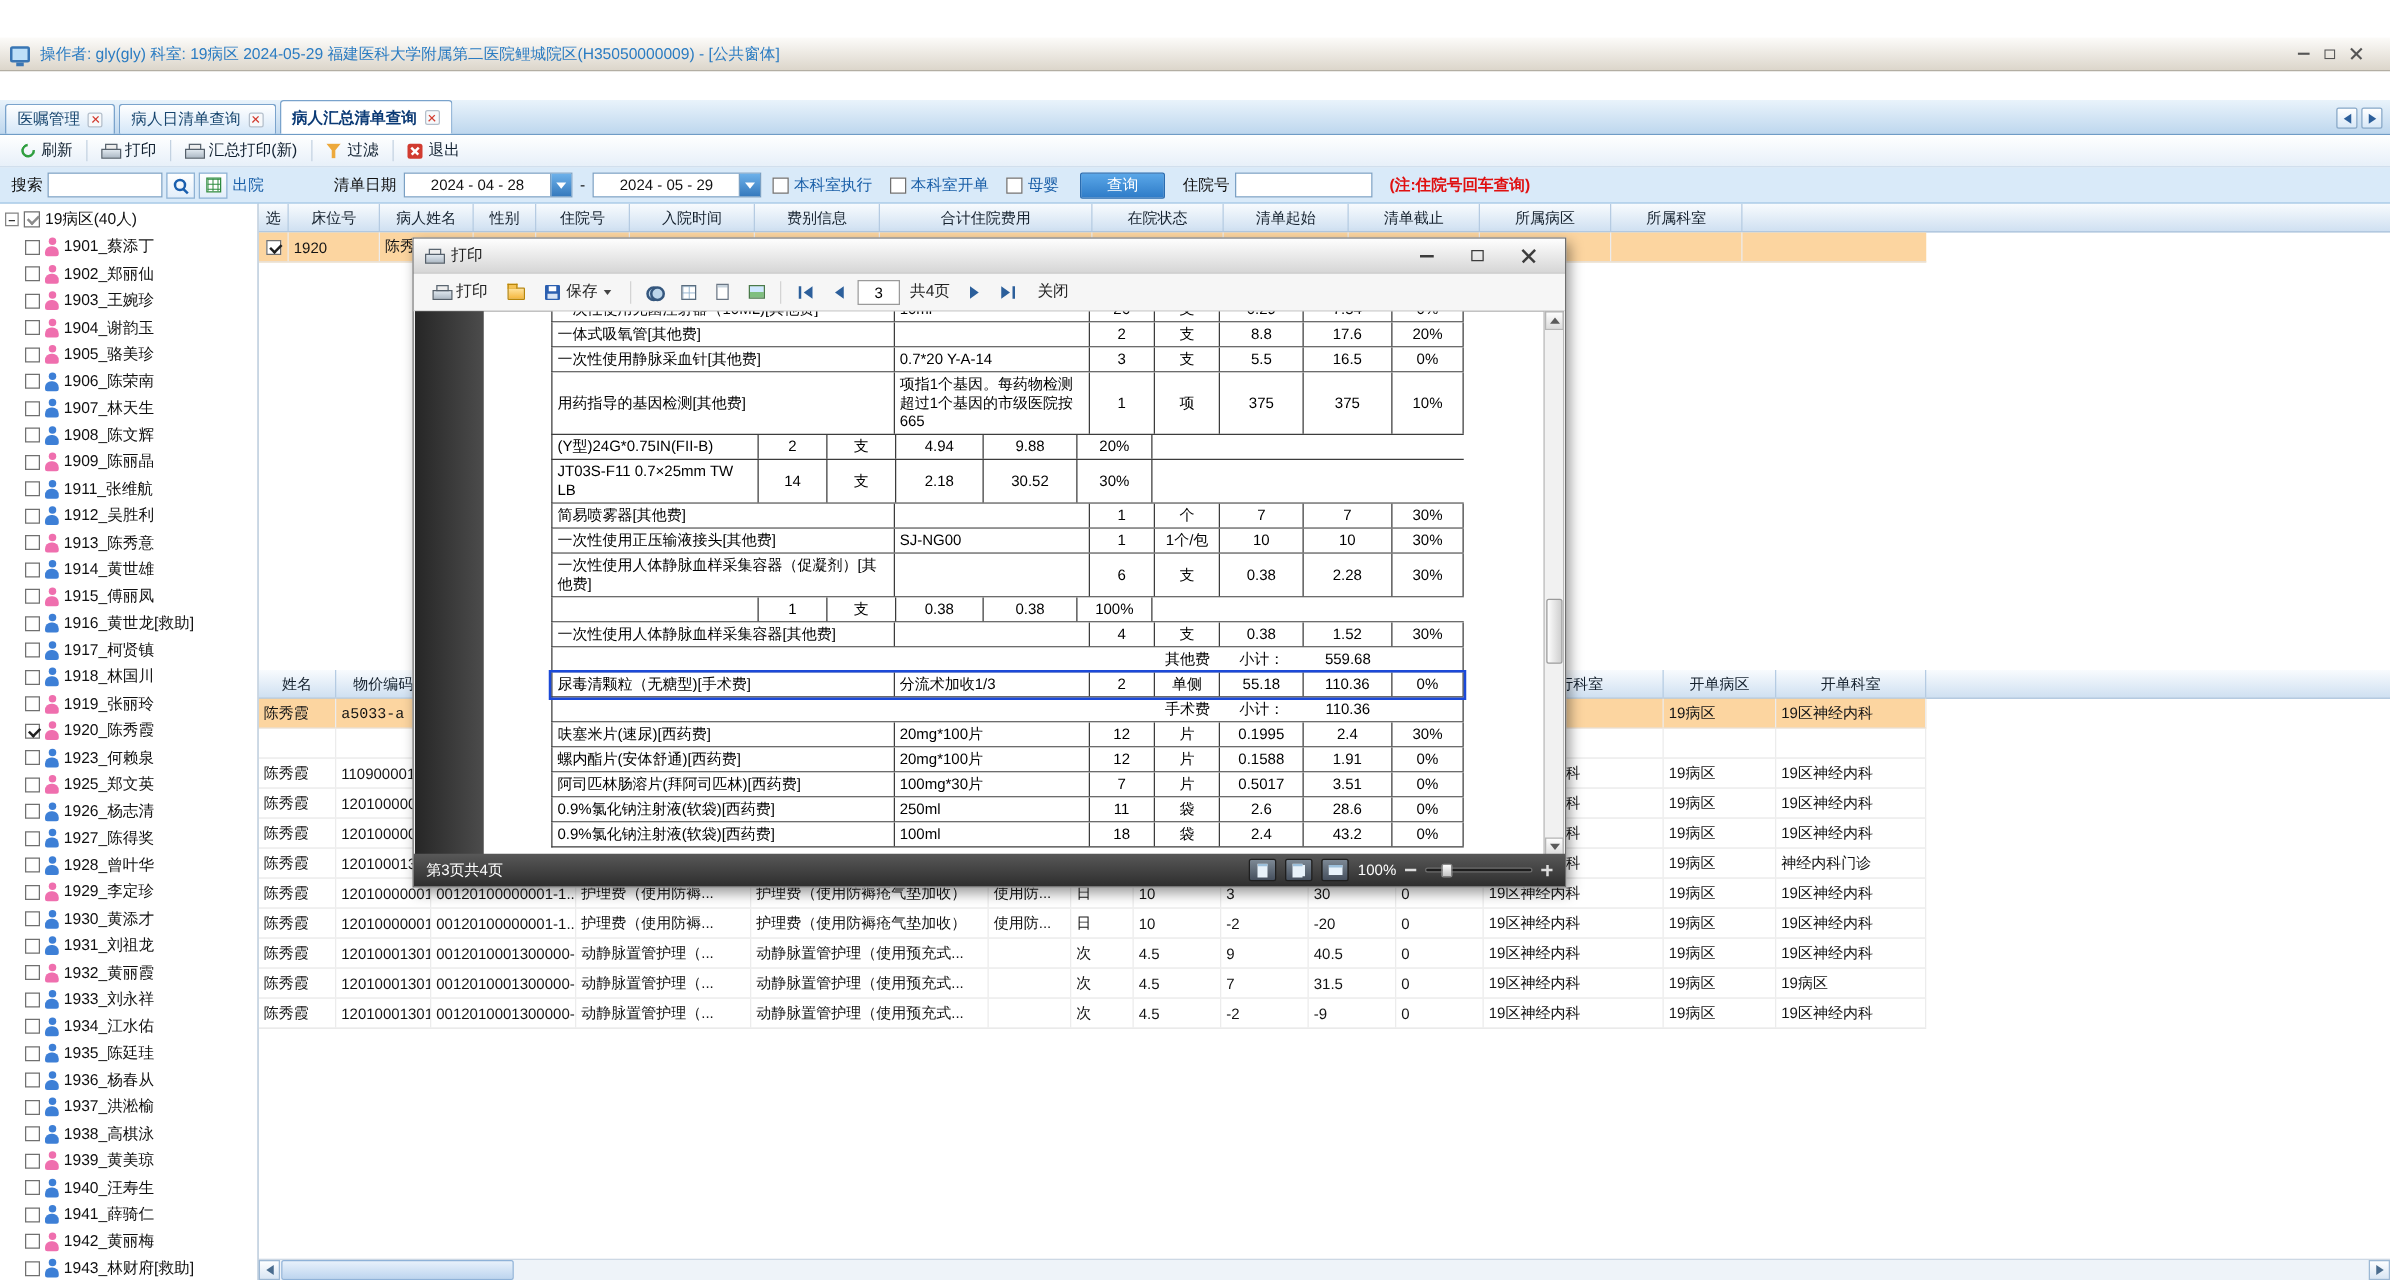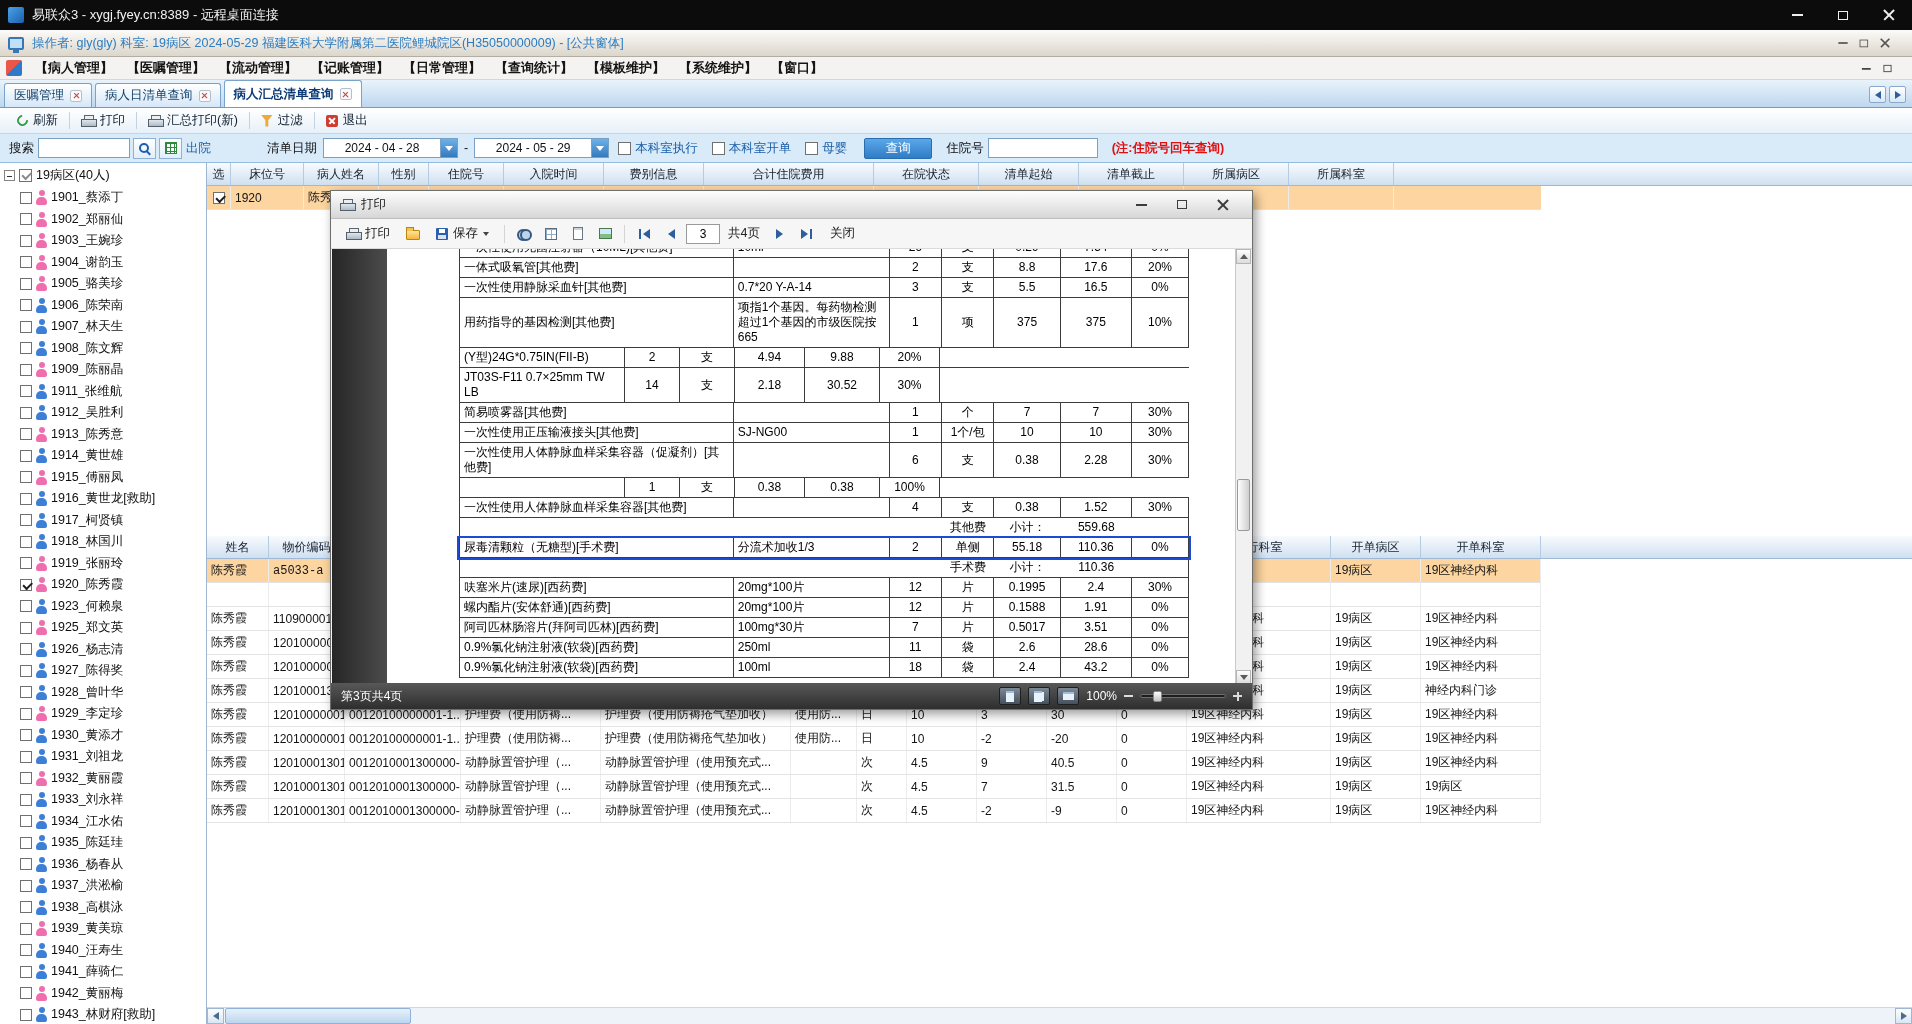--- a/index.html
+++ b/index.html
@@ -161,84 +161,51 @@
   .vm i { width:8px; height:11px; background:#e8f2fa; box-shadow:inset 0 2px 0 #9cc0dc; display:block; }
   .vm.two i { box-shadow:inset 0 2px 0 #9cc0dc, 3px 0 0 -1px #e8f2fa; margin-right:2px; }
   .zoom-minus { width:9px; height:2px; background:#ddd; }
   .zoom-plus { position:relative; width:9px; height:9px; }
   .zoom-plus::before { content:""; position:absolute; left:0; top:3.5px; width:9px; height:2px; background:#ddd; }
   .zoom-plus::after { content:""; position:absolute; left:3.5px; top:0; width:2px; height:9px; background:#ddd; }
   .zoom-track { position:relative; width:86px; height:4px; background:#1d1d1d; border:1px solid #6e6e6e; border-radius:2px; }
   .zoom-thumb { position:absolute; left:12px; top:-4px; width:9px; height:11px; background:linear-gradient(#fdfdfd,#c4c4c4); border:1px solid #8a8a8a; border-radius:2px; }
 
   
-  .doc { width:770px; margin:-12px 0 0 32px; border-top:1px solid #3c3c3c; font-size:12px; line-height:15px; color:#000;padding-left:40px; }
+  .doc { width:770px; margin:-12px 0 0 14px; border-top:1px solid #3c3c3c; font-size:12px; line-height:15px; color:#000;padding-left:40px; }
   .drow { display:flex; align-items:stretch; border-left:1px solid #3c3c3c; border-bottom:1px solid #3c3c3c; background:#fff; }
   .dcell { border-right:1px solid #3c3c3c; padding:2px 4px; display:flex; align-items:center; }
   .dcell.name  { width:290px; }
   .dcell.spec  { width:165px; }
   .dcell.qty   { width:55px; justify-content:center; text-align:center; }
   .dcell.unit  { width:55px; justify-content:center; text-align:center; }
   .dcell.price { width:70px; justify-content:center; text-align:center; }
   .dcell.amount{ width:75px; justify-content:center; text-align:center; }
   .dcell.pct   { width:60px; justify-content:center; text-align:center; }
   .dcell.blank { width:510px; border-right:none; }
   .drow.sub .dcell { border-right:none; }
   .drow.sub .dcell.last { border-right:1px solid #3c3c3c; width:60px; }
   .drow.hl { outline:2px solid #1b49d8; outline-offset:0; position:relative; z-index:2; }
 </style>
 </head>
 <body>
 
 <div class="app">
 
-  <div class="titlebar">
-    <span class="app-icon16"></span>
-    <span class="tb-title">易联众3 - xygj.fyey.cn:8389 - 远程桌面连接</span>
-    <div class="tb-ctrls">
-      <div class="wbtn">
-          <span class="g-min"></span>
-        </div>
-      <div class="wbtn">
-          <span class="g-max"></span>
-        </div>
-      <div class="wbtn">
-          <span class="g-close"></span>
-        </div>
-    </div>
-  </div>
 
   <div class="remotebar">
     <span class="rb-icon"></span>
     <span class="rb-text">操作者: gly(gly)  科室: 19病区  2024-05-29  福建医科大学附属第二医院鲤城院区(H35050000009) - [公共窗体]</span>
     <div class="rb-ctrls">
       <span class="g-min"></span>
       <span class="g-max"></span>
       <span class="g-close"></span>
     </div>
   </div>
 
-  <div class="menubar">
-    <span class="app-icon16 colorful"></span>
-    <div class="menu-items" id="menu-items">
-        <div class="menu-item">【病人管理】</div>
-        <div class="menu-item">【医嘱管理】</div>
-        <div class="menu-item">【流动管理】</div>
-        <div class="menu-item">【记账管理】</div>
-        <div class="menu-item">【日常管理】</div>
-        <div class="menu-item">【查询统计】</div>
-        <div class="menu-item">【模板维护】</div>
-        <div class="menu-item">【系统维护】</div>
-        <div class="menu-item">【窗口】</div>
-      </div>
-    <div class="mdi-ctrls">
-      <span class="g-min"></span>
-      <span class="g-max"></span>
-    </div>
-  </div>
 
   <div class="tabbar">
     <div style="display:flex;align-items:flex-end;" id="tabs">
         <div class="tab">
           <span class="tab-label">医嘱管理</span>
           <span class="tab-close"></span>
         </div>
         <div class="tab">
           <span class="tab-label">病人日清单查询</span>
           <span class="tab-close"></span>

